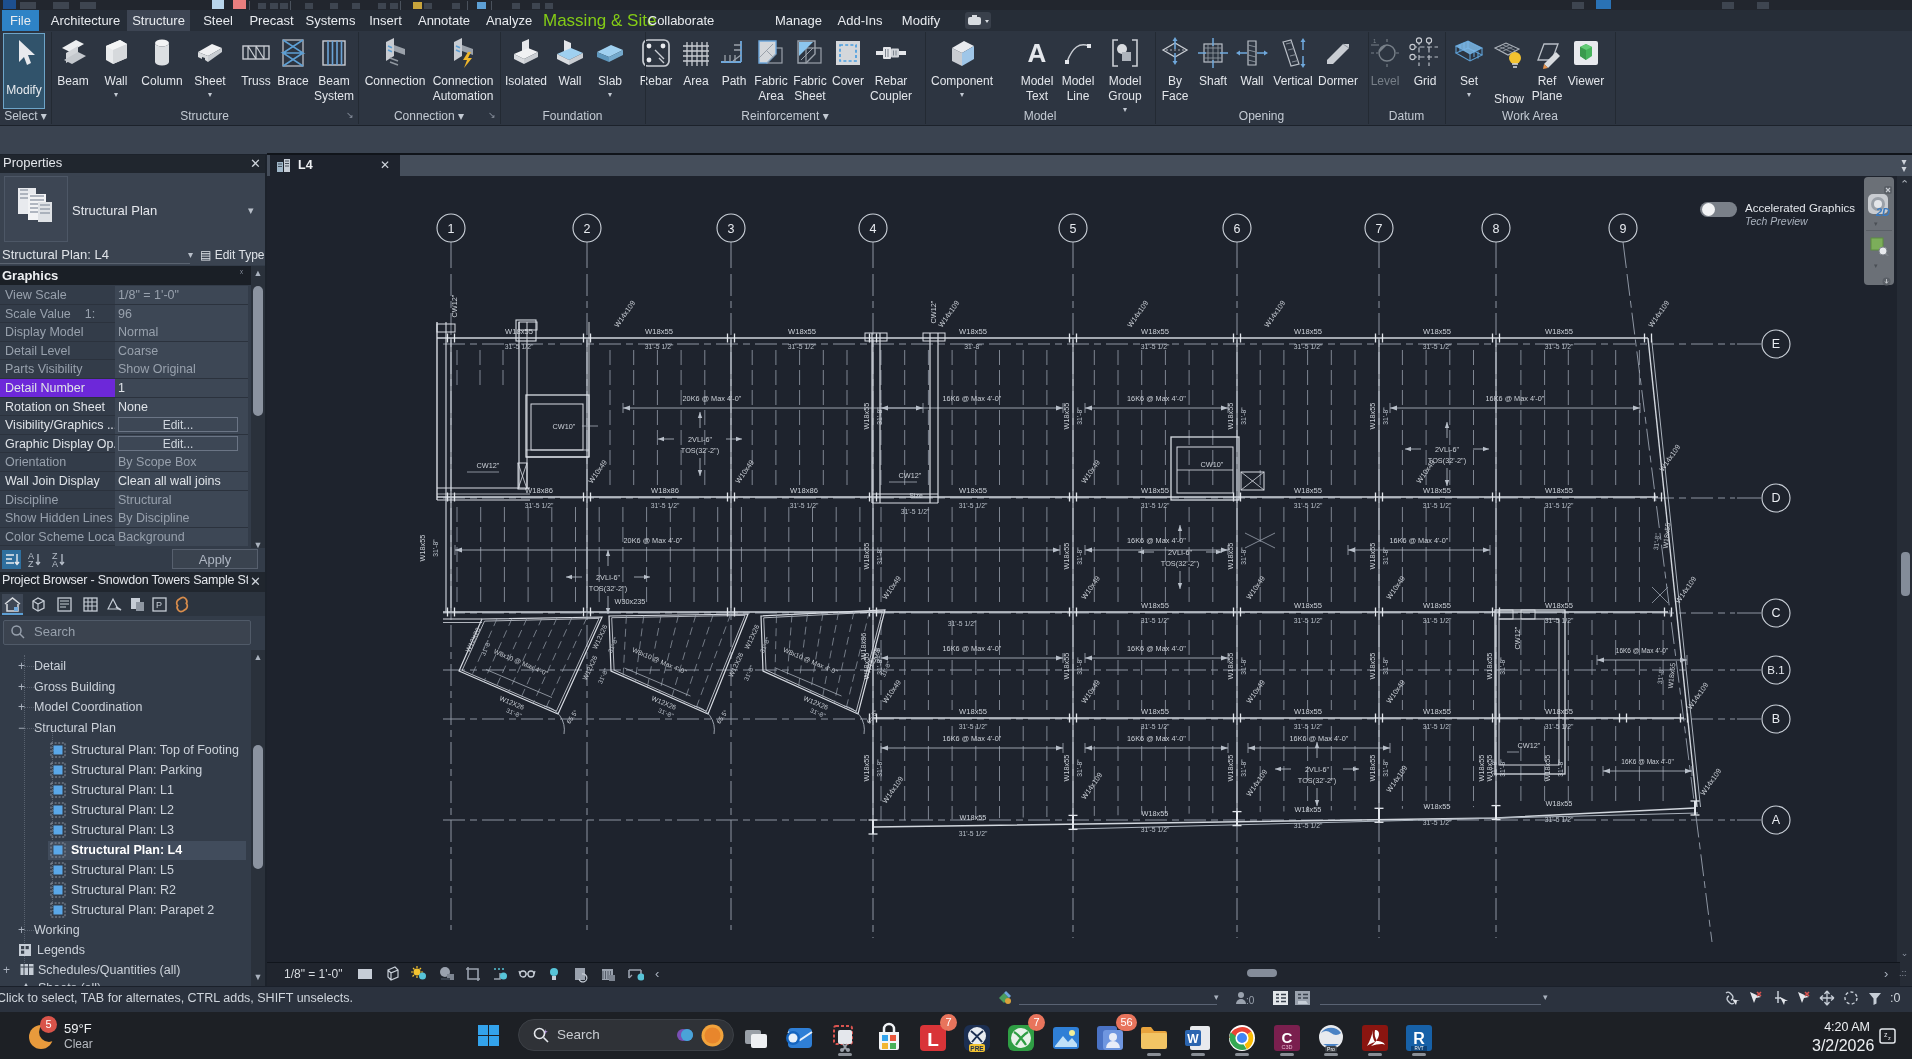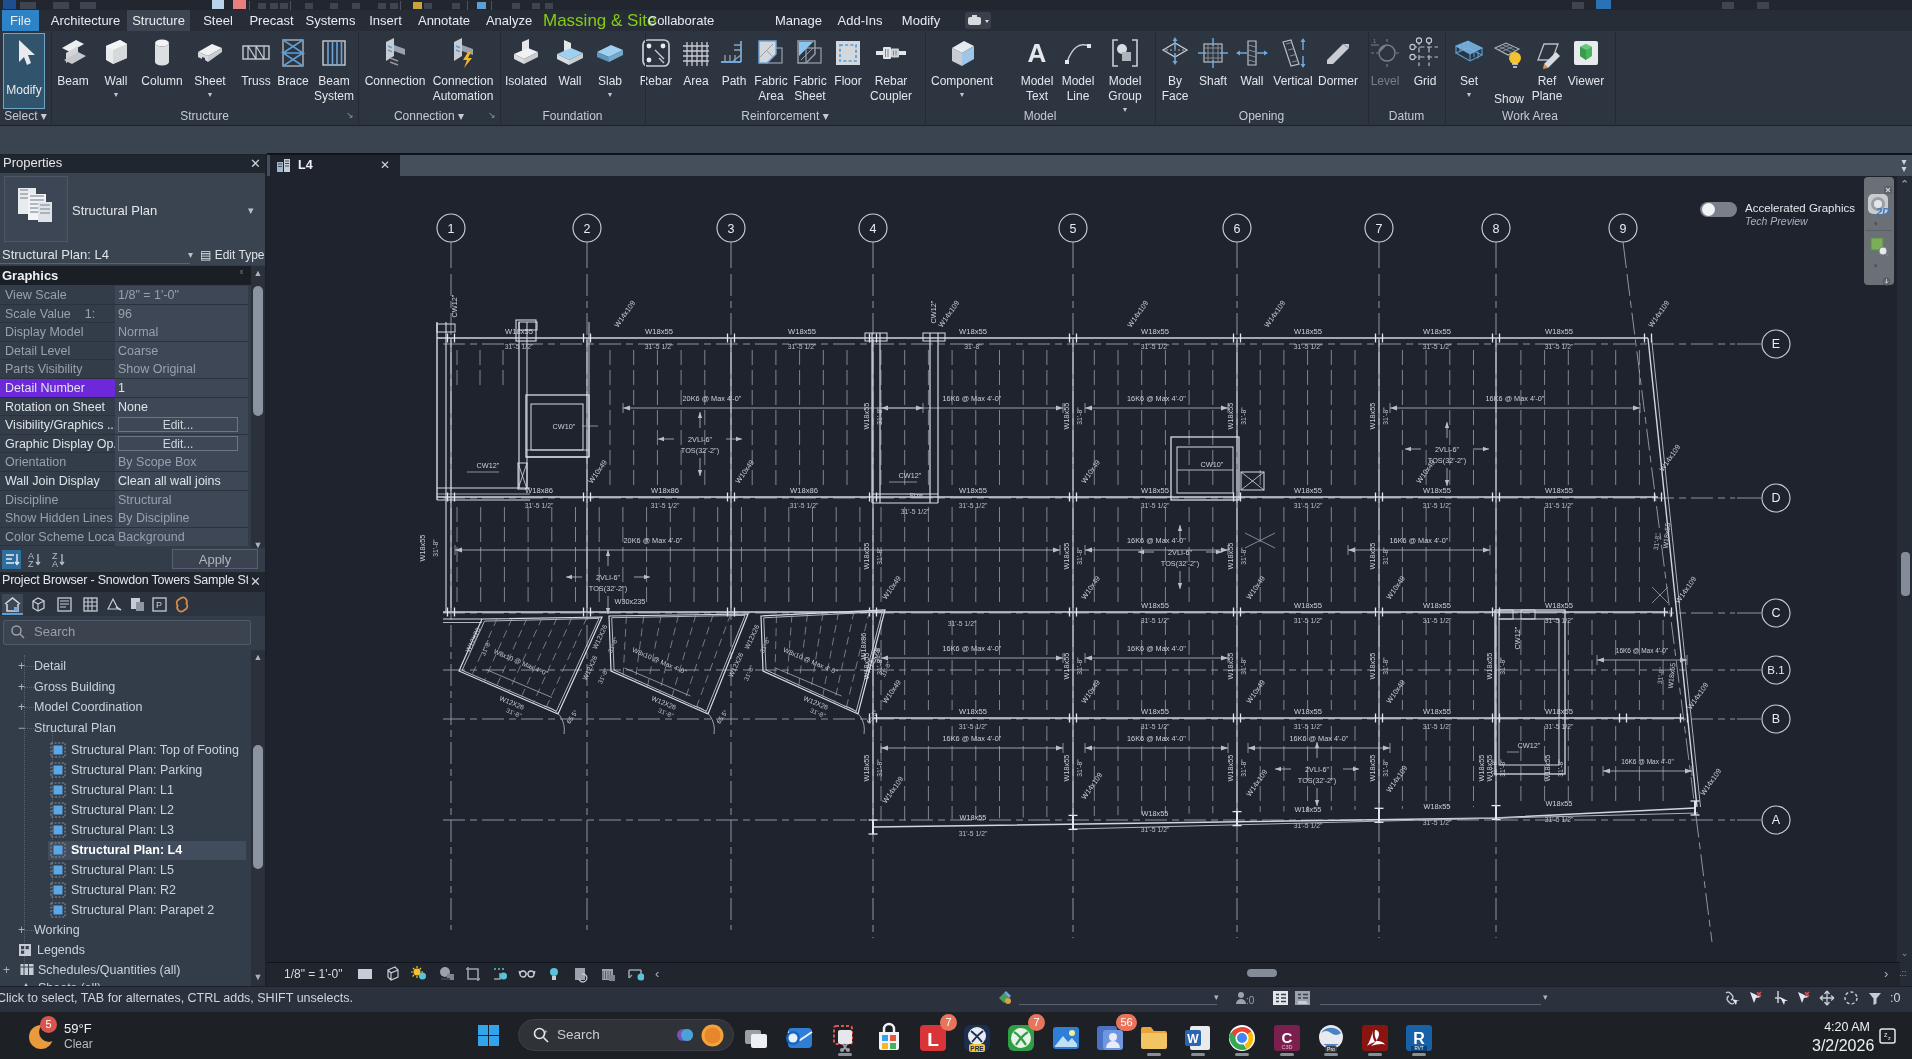--- a/index.html
+++ b/index.html
@@ -171,21 +171,21 @@
       <path d="M5 5 h17 v13 l-9 9 h-8 z" fill="none" stroke="#9aa1aa" stroke-width="1.4"></path>
       <path d="M6 6 L20 6 L6 20 z" fill="#8cc6ee"></path>
       <path d="M8 24 l12 -12" stroke="#9aa1aa" stroke-width="1"></path>
     </svg></div>
 <div class="lbl" style="position:absolute;left:765px;top:75px;width:90px;height:14px;">Fabric</div>
 <div class="lbl" style="position:absolute;left:765px;top:90px;width:90px;height:14px;">Sheet</div>
 <div style="position:absolute;left:831px;top:36px;width:34px;height:34px;"><svg width="34" height="34" viewBox="0 0 34 34">
       <rect x="5" y="5" width="24" height="24" fill="#d4d7db"></rect>
       <rect x="9" y="9" width="16" height="16" fill="none" stroke="#4a9ee0" stroke-width="1.7" stroke-dasharray="3 2.2"></rect>
     </svg></div>
-<div class="lbl" style="position:absolute;left:803px;top:75px;width:90px;height:14px;">Floor</div>
+<div class="lbl" style="position:absolute;left:803px;top:75px;width:90px;height:14px;">Cover</div>
 <div style="position:absolute;left:874px;top:36px;width:34px;height:34px;"><svg width="34" height="34" viewBox="0 0 34 34">
       <rect x="2" y="15" width="8" height="4" fill="#e4e6ea"></rect>
       <rect x="24" y="15" width="8" height="4" fill="#e4e6ea"></rect>
       <rect x="9" y="11" width="8" height="12" rx="1" fill="#e4e6ea"></rect>
       <rect x="17" y="12.5" width="8" height="9" rx="1" fill="#cfd3d8"></rect>
       <path d="M11.5 13 v8 M14 13 v8 M19.5 14.5 v5 M22 14.5 v5" stroke="#7d858f" stroke-width="1"></path>
     </svg></div>
 <div class="lbl" style="position:absolute;left:846px;top:75px;width:90px;height:14px;">Rebar</div>
 <div class="lbl" style="position:absolute;left:846px;top:90px;width:90px;height:14px;">Coupler</div>
 <div style="position:absolute;left:945px;top:36px;width:34px;height:34px;"><svg width="34" height="34" viewBox="0 0 34 34">

